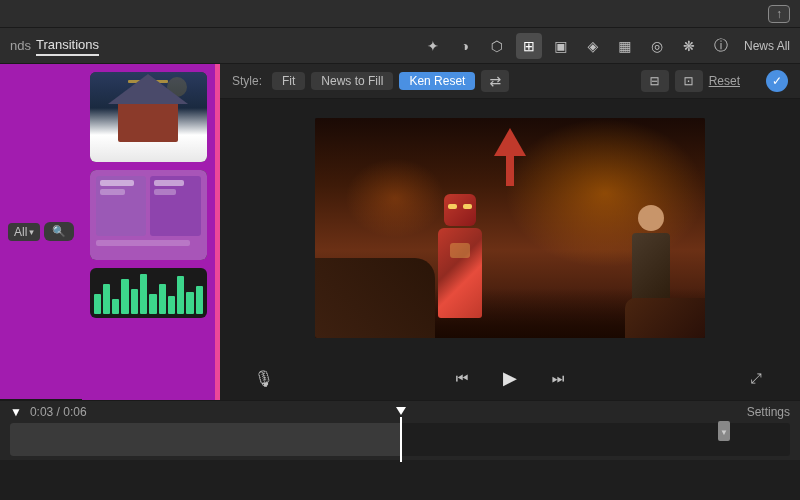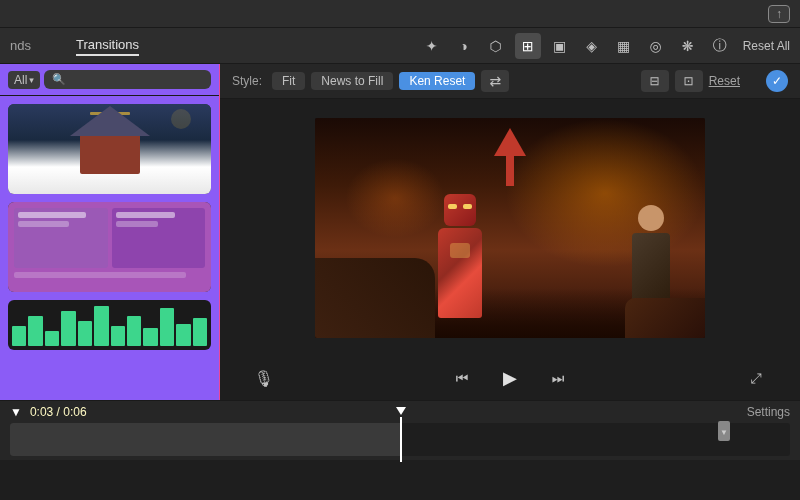--- a/index.html
+++ b/index.html
@@ -103,24 +103,24 @@
 
     
     .main-content {
       display: flex;
       height: calc(500px - 28px - 36px - 60px - 40px);
     }
 
     
     .sidebar {
       width: 220px;
-      background: #8b5cf6;
-      border-right: 1px solid #ec4899;
-      display: flex;
-      flex-direction: column;
+      background: #a21caf;
+      border-right: 5px solid #ec4899;
+      display: flex;
+      flex-direction: row;
     }
     .sidebar-filter {
       display: flex;
       align-items: center;
       padding: 6px 8px;
       gap: 4px;
       border-bottom: 1px solid #1a1a1a;
     }
     .sidebar-all-btn {
       background: #3a3a3a;
@@ -407,21 +407,21 @@
       flex-direction: column;
     }
     .timeline-header {
       display: flex;
       align-items: center;
       padding: 4px 10px;
       gap: 8px;
     }
     .timeline-time {
       font-size: 12px;
-      color: #fef9c3;
+      color: #a3a3a3;
     }
     .timeline-spacer { flex: 1; }
     .timeline-settings {
       font-size: 12px;
       color: #a0a0a0;
       cursor: pointer;
     }
     .timeline-track {
       flex: 1;
       background: #1e1e1e;
@@ -483,36 +483,36 @@
 <div class="title-bar">
   <div class="title-bar-share">
     <span style="font-size:12px;color:#aaa;">↑</span>
   </div>
 </div>
 
 <div class="toolbar">
   <div class="toolbar-left">
     <div class="toolbar-tabs">
       <span class="toolbar-tab" style="color:#a0a0a0;font-size:13px;">nds</span>
-      <span class="toolbar-tab active" style="font-size:13px;margin-left:40px;">Transitions</span>
+      <span class="toolbar-tab active" style="font-size:13px;">Transitions</span>
     </div>
   </div>
   <div class="toolbar-spacer"></div>
   <div class="toolbar-icons">
     <div class="toolbar-icon">✦</div>
     <div class="toolbar-icon">◑</div>
     <div class="toolbar-icon">⬡</div>
     <div class="toolbar-icon active">⊞</div>
     <div class="toolbar-icon">▣</div>
     <div class="toolbar-icon">◈</div>
     <div class="toolbar-icon">▦</div>
     <div class="toolbar-icon">◎</div>
     <div class="toolbar-icon">❋</div>
     <div class="toolbar-icon">ⓘ</div>
-    <span class="toolbar-reset">Reset All</span>
+    <span class="toolbar-reset">News All</span>
   </div>
 </div>
 
 <div class="main-content">
 
   <div class="sidebar">
     <div class="sidebar-filter">
       <button class="sidebar-all-btn">
         <span>All</span>
         <span style="font-size:9px;">▾</span>

